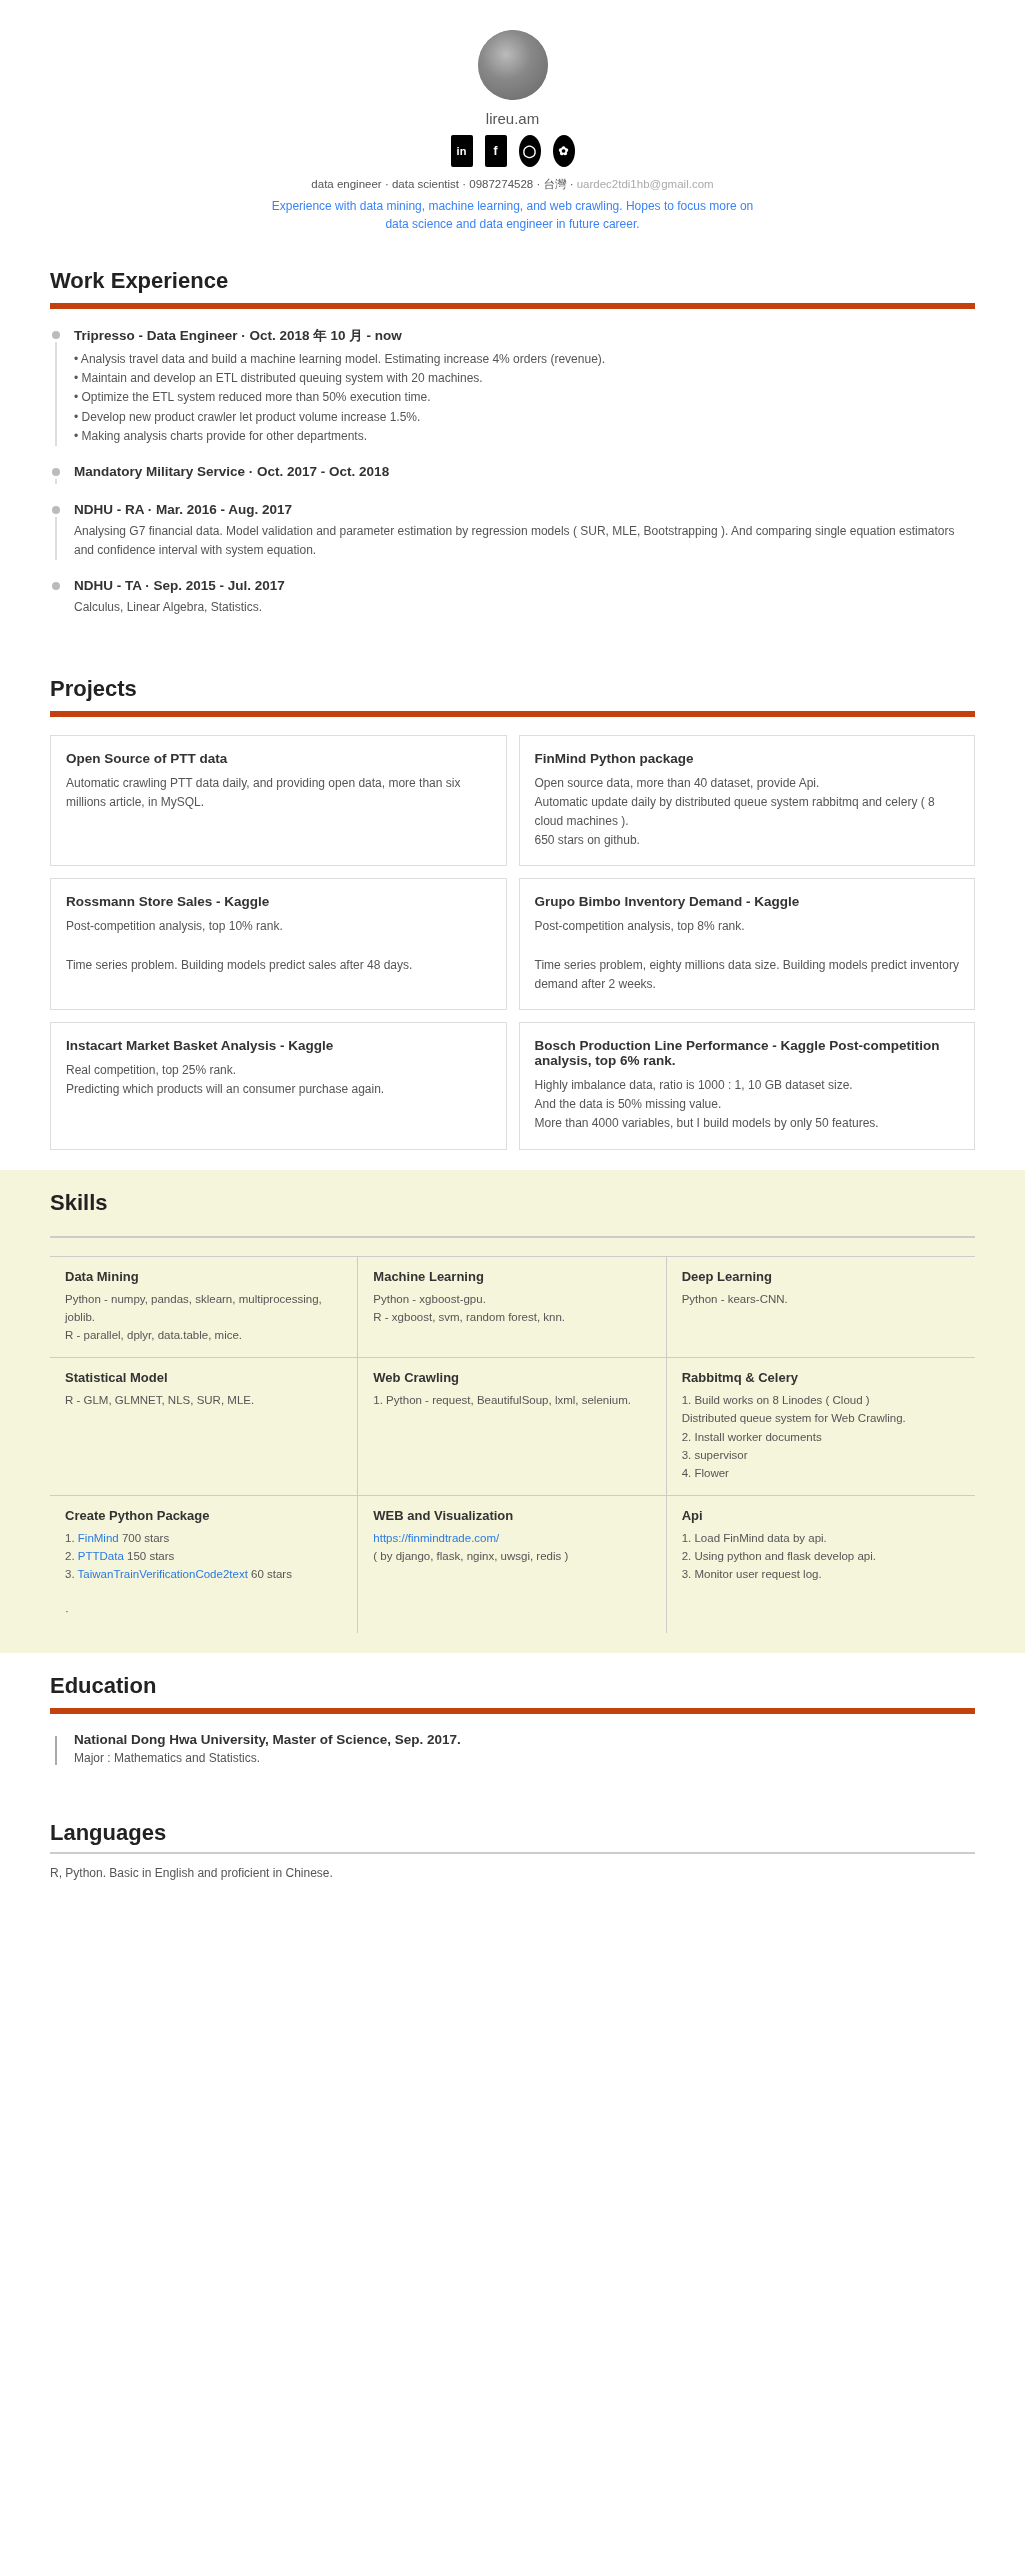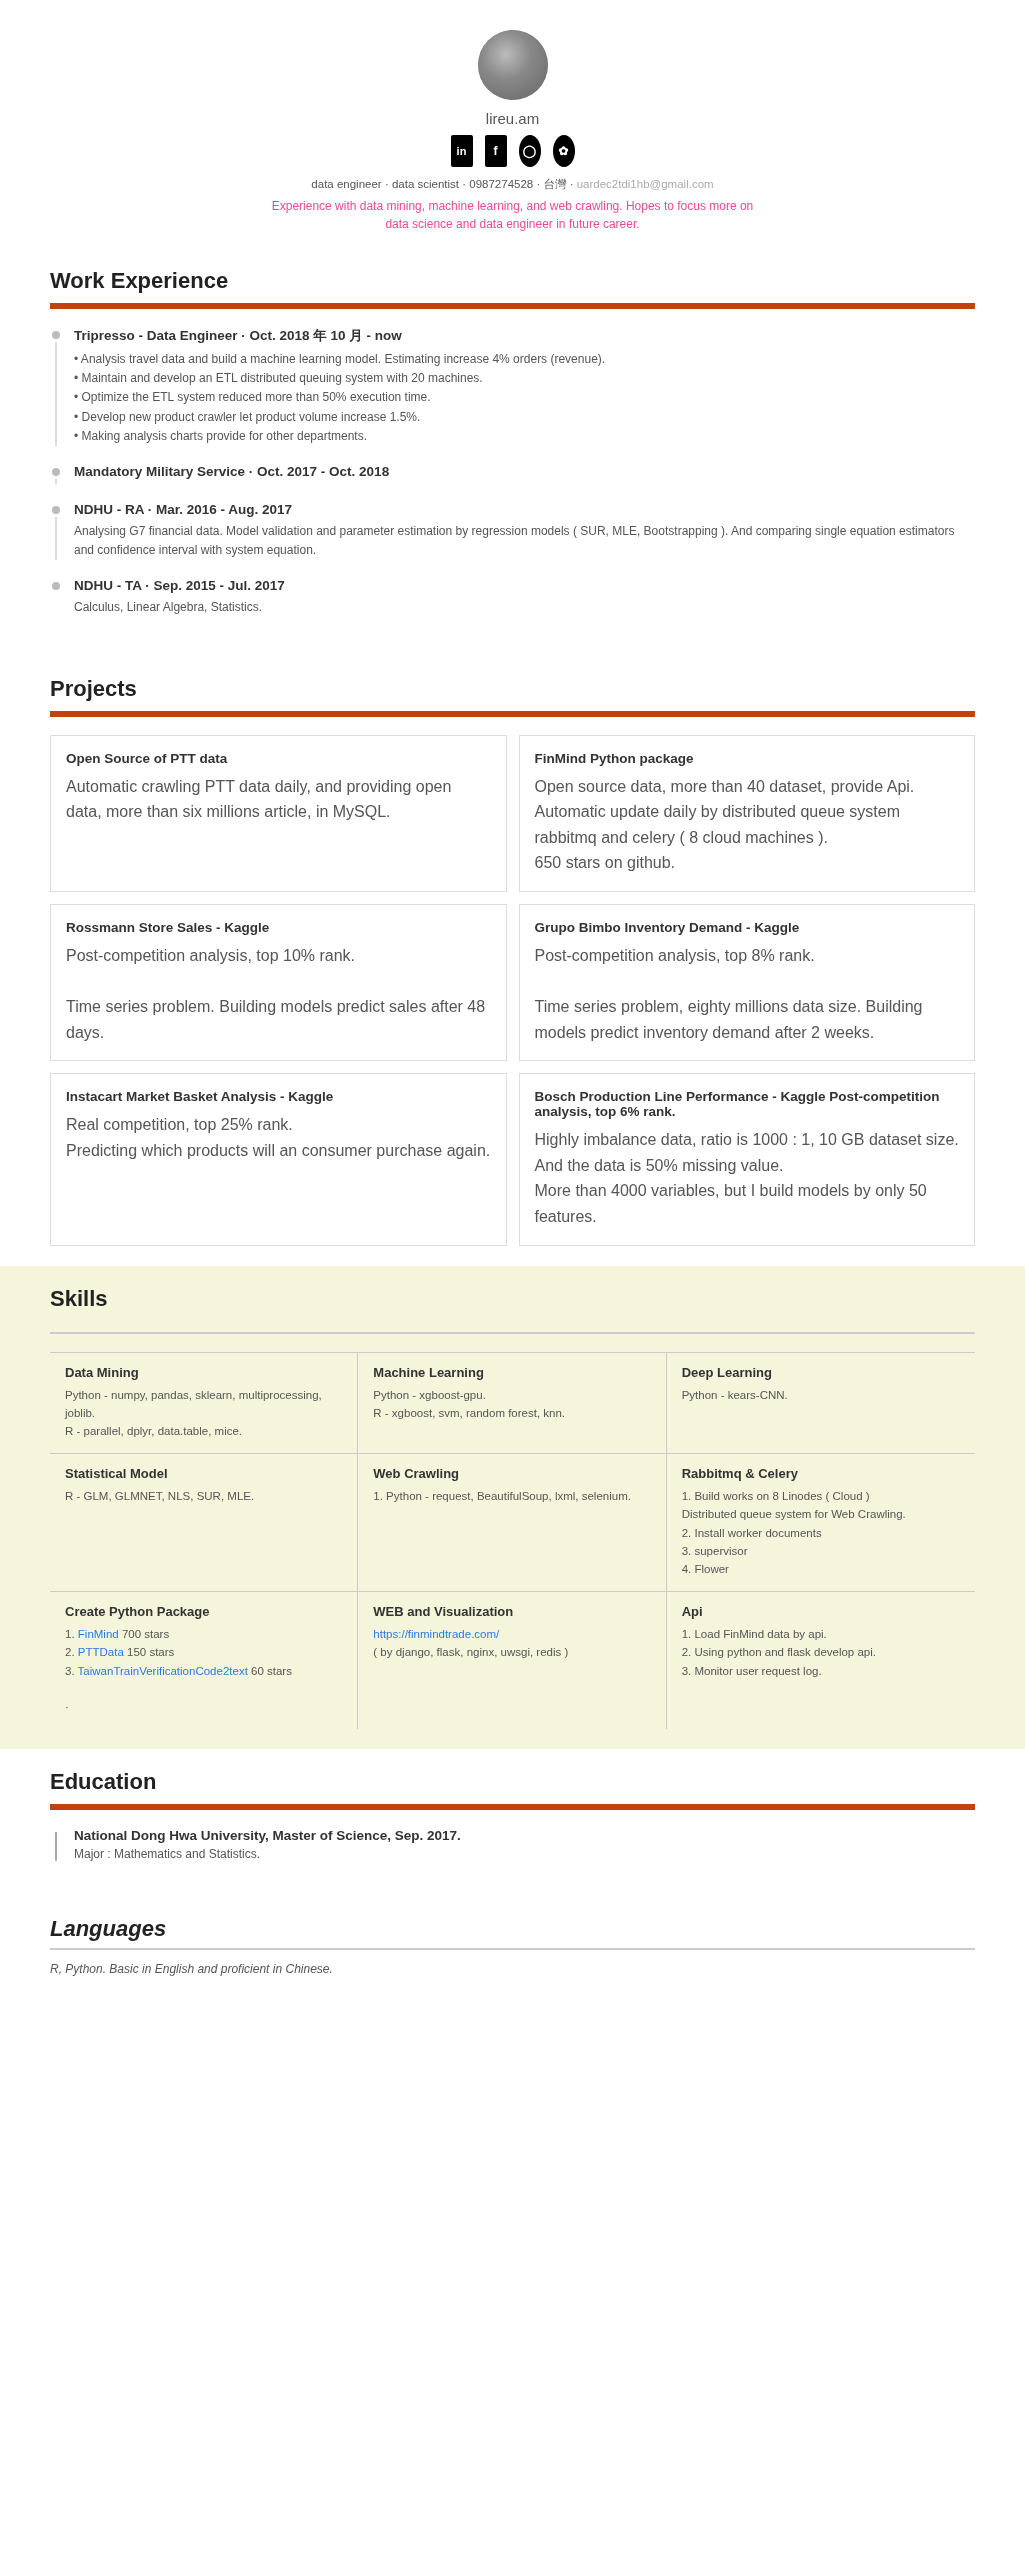--- a/index.html
+++ b/index.html
@@ -56,21 +56,21 @@
       border-radius: 2px;
       cursor: pointer;
     }
     .profile-meta {
       font-size: 11.5px;
       color: #555;
       margin-bottom: 5px;
     }
     .profile-desc {
       font-size: 12px;
-      color: #ec4899;
+      color: #3b82f6;
       max-width: 500px;
       margin: 0 auto;
       line-height: 1.5;
     }
     .section {
       padding: 20px 50px;
     }
     .section-title {
       font-size: 22px;
       font-weight: bold;
@@ -126,21 +126,21 @@
     .project-cell {
       border: 1px solid #ddd;
       padding: 15px;
     }
     .project-title {
       font-weight: bold;
       font-size: 13.5px;
       margin-bottom: 8px;
     }
     .project-desc {
-      font-size: 16px;
+      font-size: 12px;
       color: #555;
       line-height: 1.6;
     }
     .skills-section {
       padding: 20px 50px;
       background: #f5f5dc;
     }
     .skills-title {
       font-size: 22px;
       font-weight: bold;
@@ -204,21 +204,20 @@
       font-weight: bold;
       font-size: 13.5px;
       margin-bottom: 4px;
     }
     .edu-major {
       font-size: 12px;
       color: #555;
     }
     .languages-section {
       padding: 20px 50px;
-      font-style: italic;
     }
     .lang-title {
       font-size: 22px;
       font-weight: bold;
       color: #222;
       border-bottom: 2px solid #ccc;
       padding-bottom: 6px;
       margin-bottom: 12px;
     }
     .lang-text {

